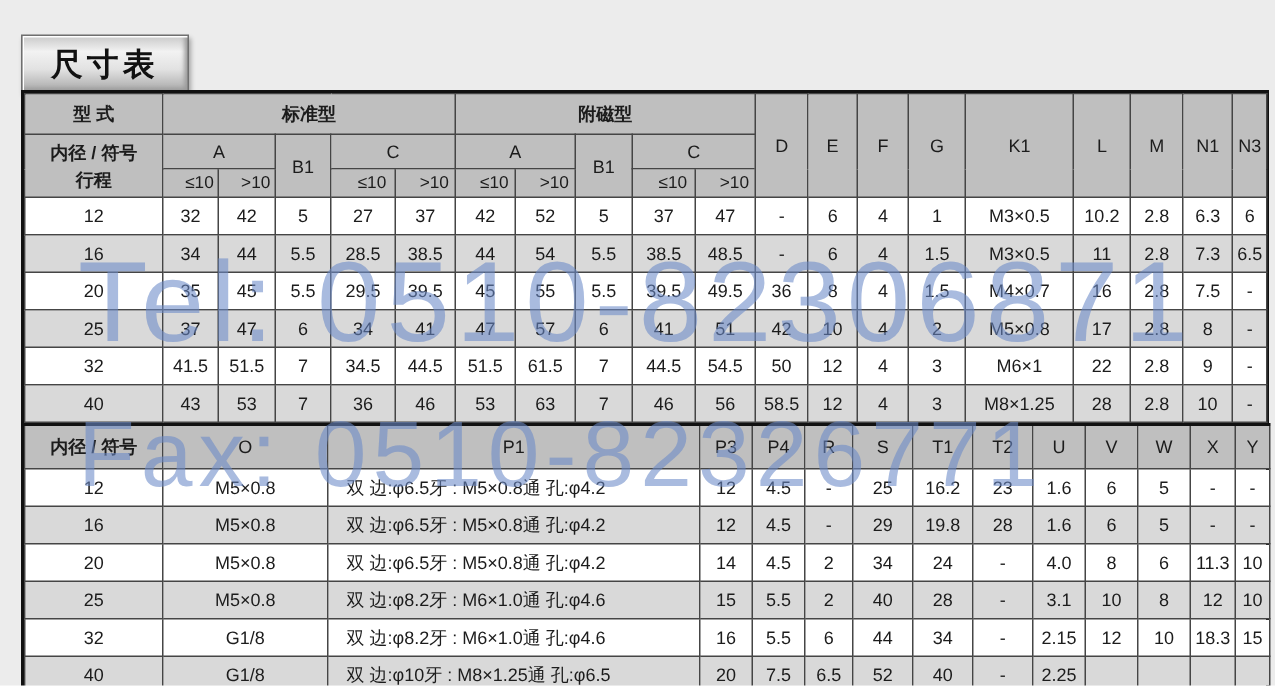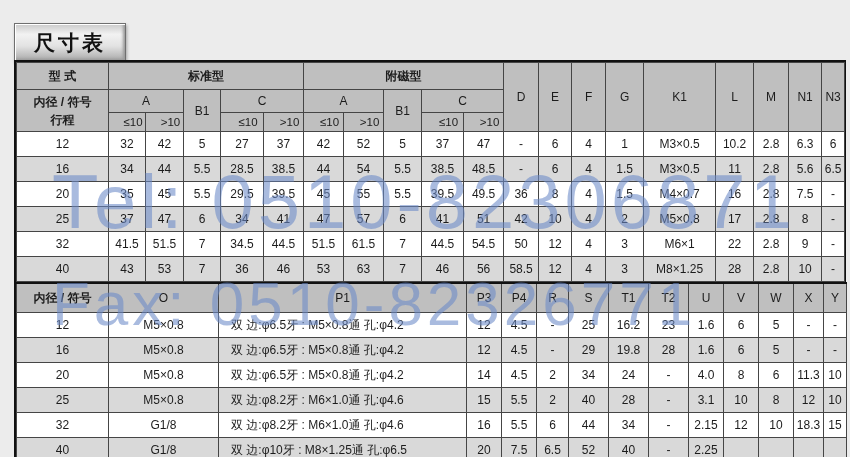--- a/index.html
+++ b/index.html
@@ -162,21 +162,21 @@
           <td>5.5</td>
           <td>38.5</td>
           <td>48.5</td>
           <td>-</td>
           <td>6</td>
           <td>4</td>
           <td>1.5</td>
           <td>M3×0.5</td>
           <td>11</td>
           <td>2.8</td>
-          <td>5.6</td>
+          <td>7.3</td>
           <td>6.5</td>
         </tr>
         <tr>
           <td>20</td>
           <td>35</td>
           <td>45</td>
           <td>5.5</td>
           <td>29.5</td>
           <td>39.5</td>
           <td>45</td>

